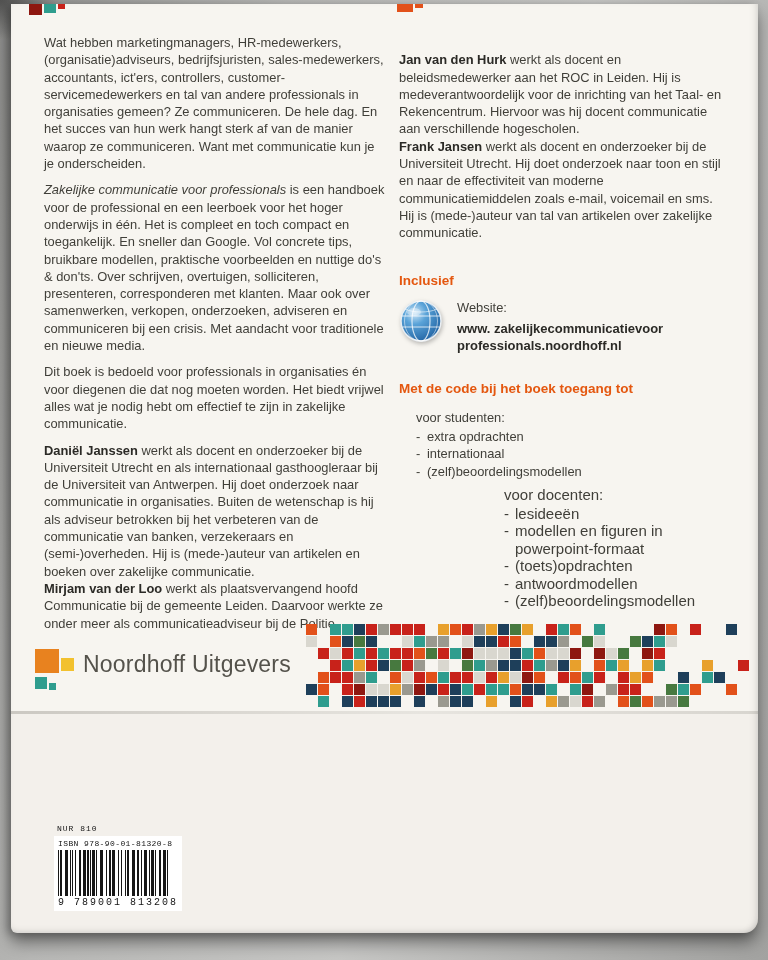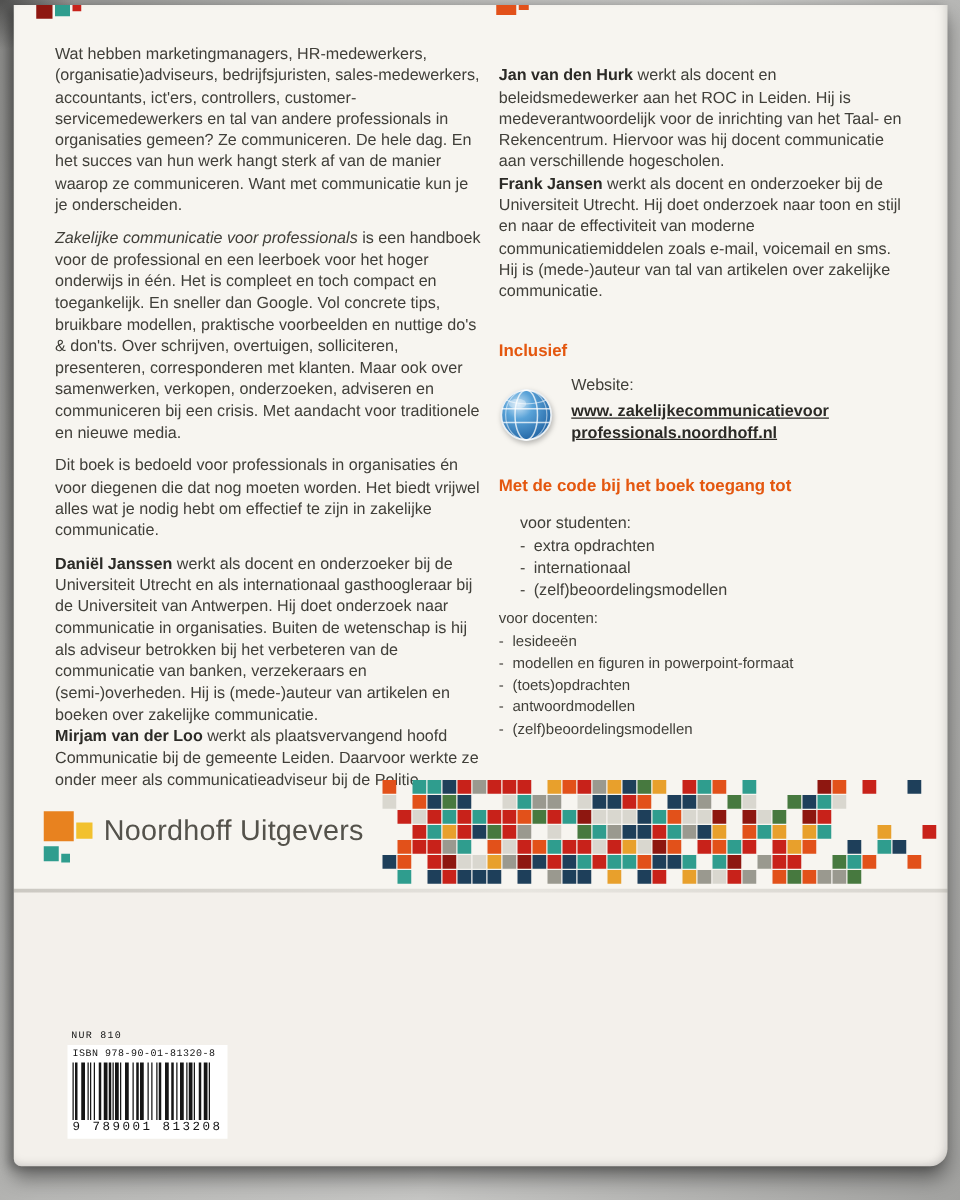--- a/index.html
+++ b/index.html
@@ -24,40 +24,40 @@
   .col-right{left:388px;top:30px;width:330px;}
   .col p{margin:0 0 9px 0;}
   .col p:last-child{margin-bottom:0;}
   .it{font-style:italic;}
   b,.bname{font-weight:700;color:#2b2a26;}
 
   .oheading{font-size:13.5px;font-weight:700;color:#e4570f;}
   .h-inclusief{margin-top:30px;}
   .h-access{margin-top:26px;}
 
-  .website-row{display:flex;margin-top:10px;align-items:flex-end;}
+  .website-row{display:flex;margin-top:10px;align-items:flex-start;}
   .globe{width:44px;height:44px;flex:none;filter:drop-shadow(1px 2px 2px rgba(0,0,0,.25));}
   .website-text{margin-left:14px;}
   .website-label{font-size:12.9px;margin-bottom:4px;}
-  .website-bold{font-weight:700;font-size:13px;line-height:17px;color:#2b2a26;text-decoration:underline;}
+  .website-bold{font-weight:700;font-size:13px;line-height:17px;color:#2b2a26;}
 
   .access-row{display:flex;margin-top:12px;}
   .campuz{position:relative;width:88px;height:88px;flex:none;background:#de2d12;border-radius:5px;
     box-shadow:0 1px 2px rgba(0,0,0,.15);}
   .campuz-brand{position:absolute;left:6px;top:6px;font-size:8.5px;font-weight:700;
     letter-spacing:.7px;color:#fff;}
   .campuz-tiles{position:absolute;left:6px;top:21px;display:grid;
     grid-template-columns:repeat(3,25px);grid-auto-rows:29px;gap:1px;}
   .tile{display:flex;align-items:center;justify-content:center;
     font-size:21px;font-weight:700;}
   .lists{margin-left:17px;font-size:12.9px;line-height:17.5px;color:#403f39;}
   .lists .ltitle{margin-bottom:1px;}
   .li{display:flex;}
   .li .dash{width:11px;flex:none;}
-  .teachers-block{margin-top:6px;font-size:12px;line-height:17.5px;color:#403f39;}
+  .teachers-block{margin-top:6px;margin-left:105px;font-size:15px;line-height:17.5px;color:#403f39;}
   .teachers-block .ltitle{margin-bottom:1px;}
 
   .band{position:absolute;left:0;top:617px;width:100%;height:90px;}
   .mosaic{position:absolute;left:295px;top:3px;width:444px;height:84px;}
   .mosaic div{position:absolute;width:11px;height:11px;}
   .nh-logo{position:absolute;left:0;top:0;width:70px;height:90px;}
   .nh-logo div{position:absolute;}
   .nh-orange{left:24px;top:28px;width:24px;height:24px;background:#e8821f;}
   .nh-yellow{left:50px;top:37px;width:13px;height:13px;background:#f2c12e;}
   .nh-teal1{left:24px;top:56px;width:12px;height:12px;background:#2f9d8e;}

